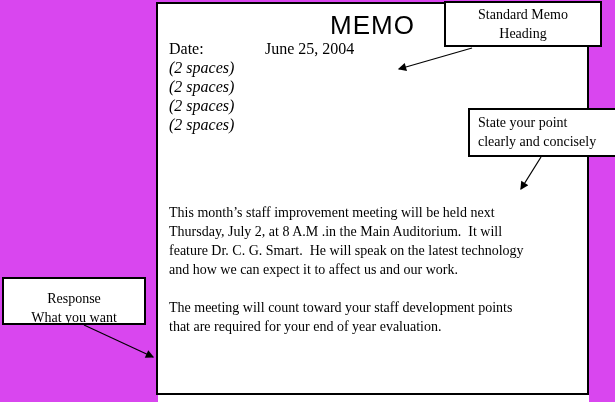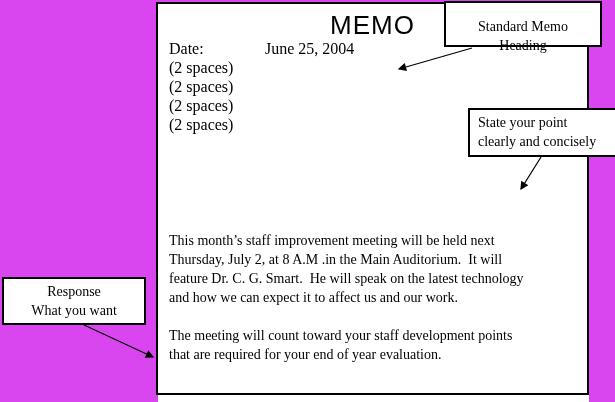--- a/index.html
+++ b/index.html
@@ -16,41 +16,41 @@
     position:absolute;left:158px;top:395px;width:431px;height:7px;background:#fff;
   }
   .memo-title{
     position:absolute;top:6px;left:0;width:100%;text-align:center;
     font-family:"Liberation Sans", sans-serif;font-size:26px;letter-spacing:1px;
     line-height:30px;
   }
   .heading-block{position:absolute;top:35px;left:11px;right:10px;}
   .mrow{line-height:19px;white-space:nowrap;}
   .mlabel{display:inline-block;width:96px;}
-  .mnote{line-height:19px;}
+  .mnote{line-height:19px;font-style:italic;}
   .para{
     position:absolute;left:11px;right:8px;
-    font-size:14px;line-height:19px;white-space:pre-wrap;margin-top:28px;
+    font-size:14px;line-height:19px;white-space:pre-wrap;
   }
   .para1{top:199px;}
   .para2{top:294px;}
   .para3{top:347px;}
   .callout{
     position:absolute;background:#fff;border:2px solid #000;
     font-size:14px;line-height:19px;white-space:pre-wrap;box-sizing:border-box;
   }
   .callout-standard{
-    left:444px;top:1px;width:158px;height:46px;text-align:center;padding-top:14px;
+    left:444px;top:1px;width:158px;height:46px;text-align:center;padding-top:2px;
   }
   .callout-state{
     left:468px;top:108px;width:172px;height:49px;text-align:left;
     padding-top:3px;padding-left:8px;
   }
   .callout-response{
-    left:2px;top:277px;width:144px;height:48px;text-align:center;padding-top:3px;
+    left:2px;top:277px;width:144px;height:48px;text-align:center;padding-top:10px;
   }
   .arrow-layer{
     position:absolute;left:0;top:0;width:615px;height:402px;pointer-events:none;
   }
 </style>
 </head>
 <body>
 
 <div id="stage">
 

